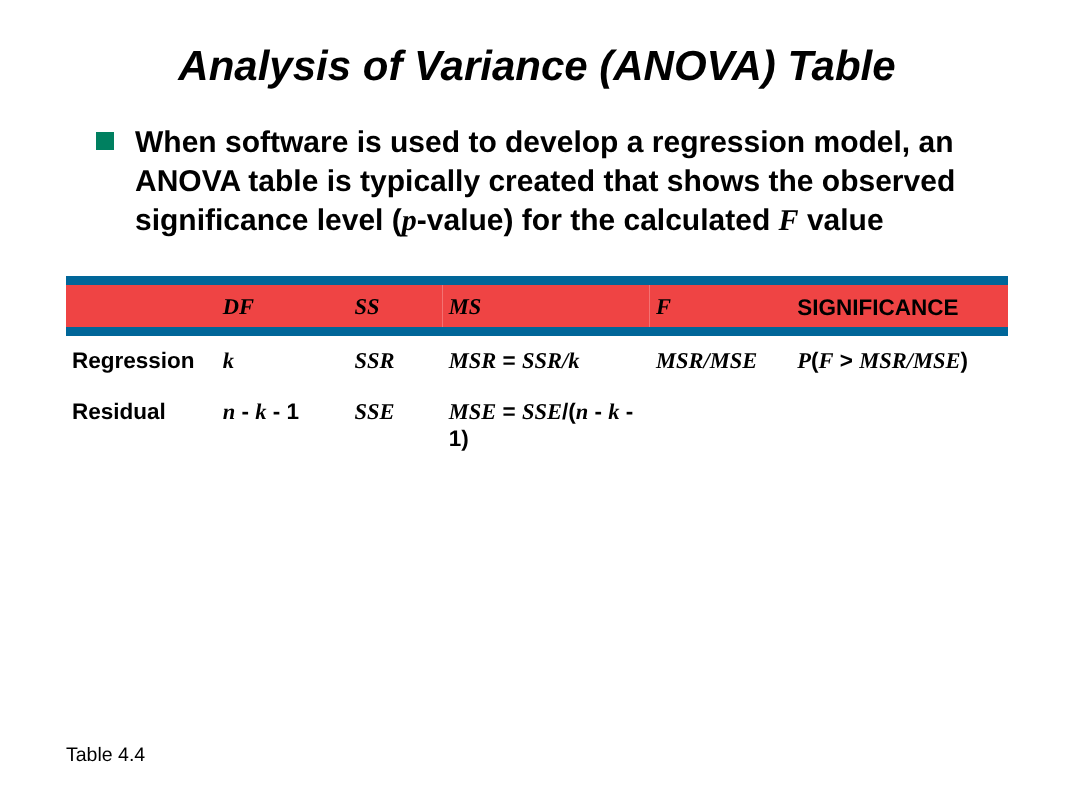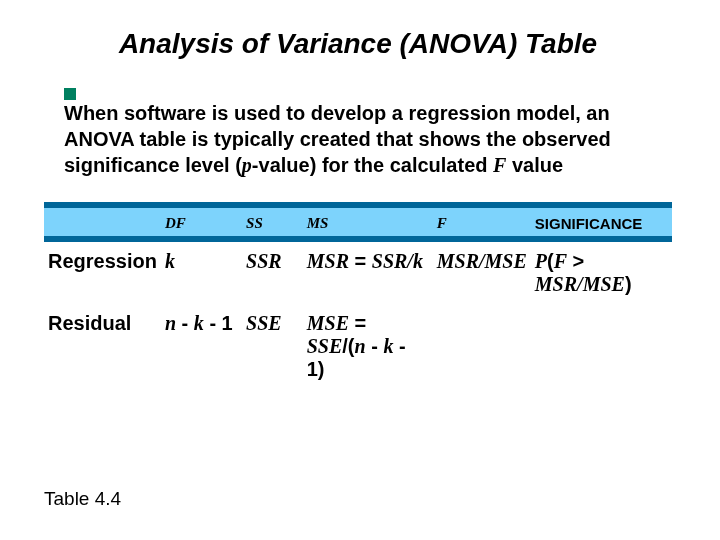--- a/index.html
+++ b/index.html
@@ -1,32 +1,32 @@
 <!DOCTYPE html>
 <html><head>
 <meta charset="utf-8">
 <style>
   * { box-sizing: border-box; margin: 0; padding: 0; }
   html, body { width: 720px; height: 540px; background: #fff; font-family: Arial, Helvetica, sans-serif; color: #000; }
   .slide { width: 720px; height: 540px; padding: 28px 48px 20px 44px; position: relative; }
   .title { font-size: 28px; font-weight: bold; font-style: italic; text-align: center; margin-bottom: 22px; }
   .bullets { margin: 0 0 24px 20px; }
-  .bullet { display: flex; align-items: flex-start; margin-bottom: 6px; flex-direction: column; }
+  .bullet { display: flex; align-items: flex-start; margin-bottom: 6px; }
   .bullet .sq { width: 12px; height: 12px; background: #008060; flex: none; margin-top: 6px; margin-right: 14px; }
   .bullet .txt { font-size: 20px; font-weight: bold; line-height: 1.3; }
   .bullet .txt .ital { font-style: italic; font-family: "Times New Roman", serif; font-weight: bold; }
   .bullet .txt .alpha { font-family: "Times New Roman", serif; font-weight: bold; }
   table.anova { width: 100%; border-collapse: collapse; font-size: 15px; }
   table.anova th { background: #006699; color: #006699; height: 20px; }
-  table.anova thead tr.hdr th { background: #7dd3fc; color: #000; text-align: left; padding: 6px 4px 4px 4px; vertical-align: bottom; font-weight: bold; }
+  table.anova thead tr.hdr th { background: #ef4444; color: #000; text-align: left; padding: 6px 4px 4px 4px; vertical-align: bottom; font-weight: bold; }
   table.anova thead tr.hdr th .ital { font-style: italic; font-family: "Times New Roman", serif; }
   table.anova thead tr.topbar th, table.anova thead tr.midbar th { background: #006699; height: 6px; padding: 0; font-size: 1px; line-height: 1px; }
-  table.anova td { padding: 8px 4px 8px 4px; vertical-align: top; font-weight: bold; font-size: 20px; }
+  table.anova td { padding: 8px 4px 8px 4px; vertical-align: top; font-weight: bold; font-size: 15px; }
   table.anova td .ital { font-style: italic; font-family: "Times New Roman", serif; font-weight: bold; }
-  .caption { position: absolute; left: 44px; bottom: 30px; font-size: 19px; }
+  .caption { position: absolute; left: 44px; bottom: 30px; font-size: 13px; }
 </style>
 </head>
 <body>
 
 <div class="slide">
 
   <div class="title">Analysis of Variance (ANOVA) Table</div>
 
   <div class="bullets">
     <div class="bullet">

